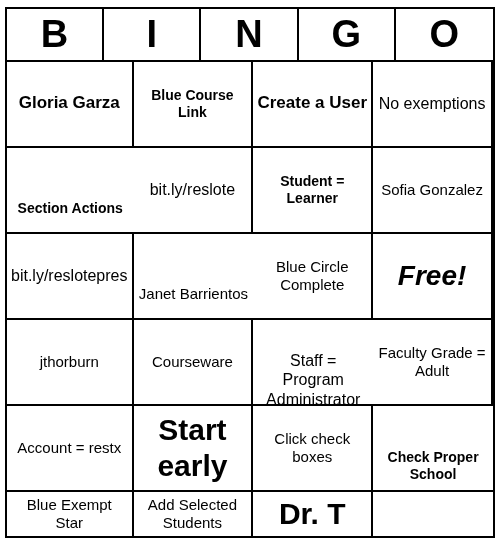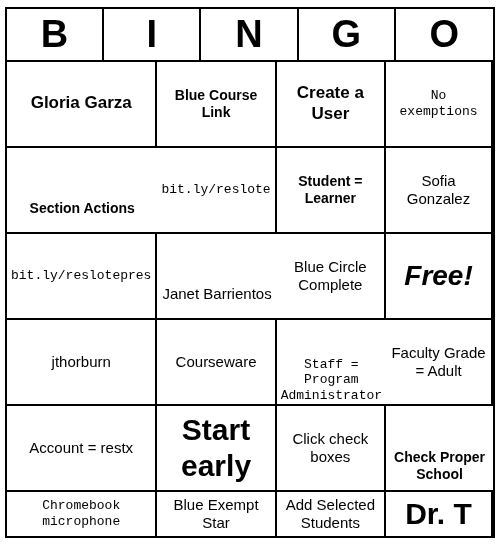--- a/index.html
+++ b/index.html
@@ -75,22 +75,21 @@
     .text-medium {
       font-size: 14px;
       font-weight: bold;
     }
 
     .text-normal {
       font-size: 15px;
     }
 
     .text-small {
-      font-size: 13px;
-      font-family: Liberation Mono, monospace;
+      font-size: 16px;
     }
 
     .text-xlarge {
       font-size: 30px;
       font-weight: bold;
     }
 
     .text-xxlarge {
       font-size: 28px;
       font-weight: bold;
@@ -164,23 +163,20 @@
       <div class="bingo-cell">
         <span class="text-xlarge">Start early</span>
       </div>
       <div class="bingo-cell">
         <span class="text-normal">Click check boxes</span>
       </div>
       <div class="bingo-cell">
         <span class="text-medium">Check Proper School</span>
       </div>
       <div class="bingo-cell">
-        <span class="text-small">Chromebook microphone</span>
-      </div>
-      <div class="bingo-cell">
         <span class="text-normal">Blue Exempt Star</span>
       </div>
       <div class="bingo-cell">
         <span class="text-normal">Add Selected Students</span>
       </div>
       <div class="bingo-cell">
         <span class="text-xlarge">Dr. T</span>
       </div>
     </div>
 </div>

